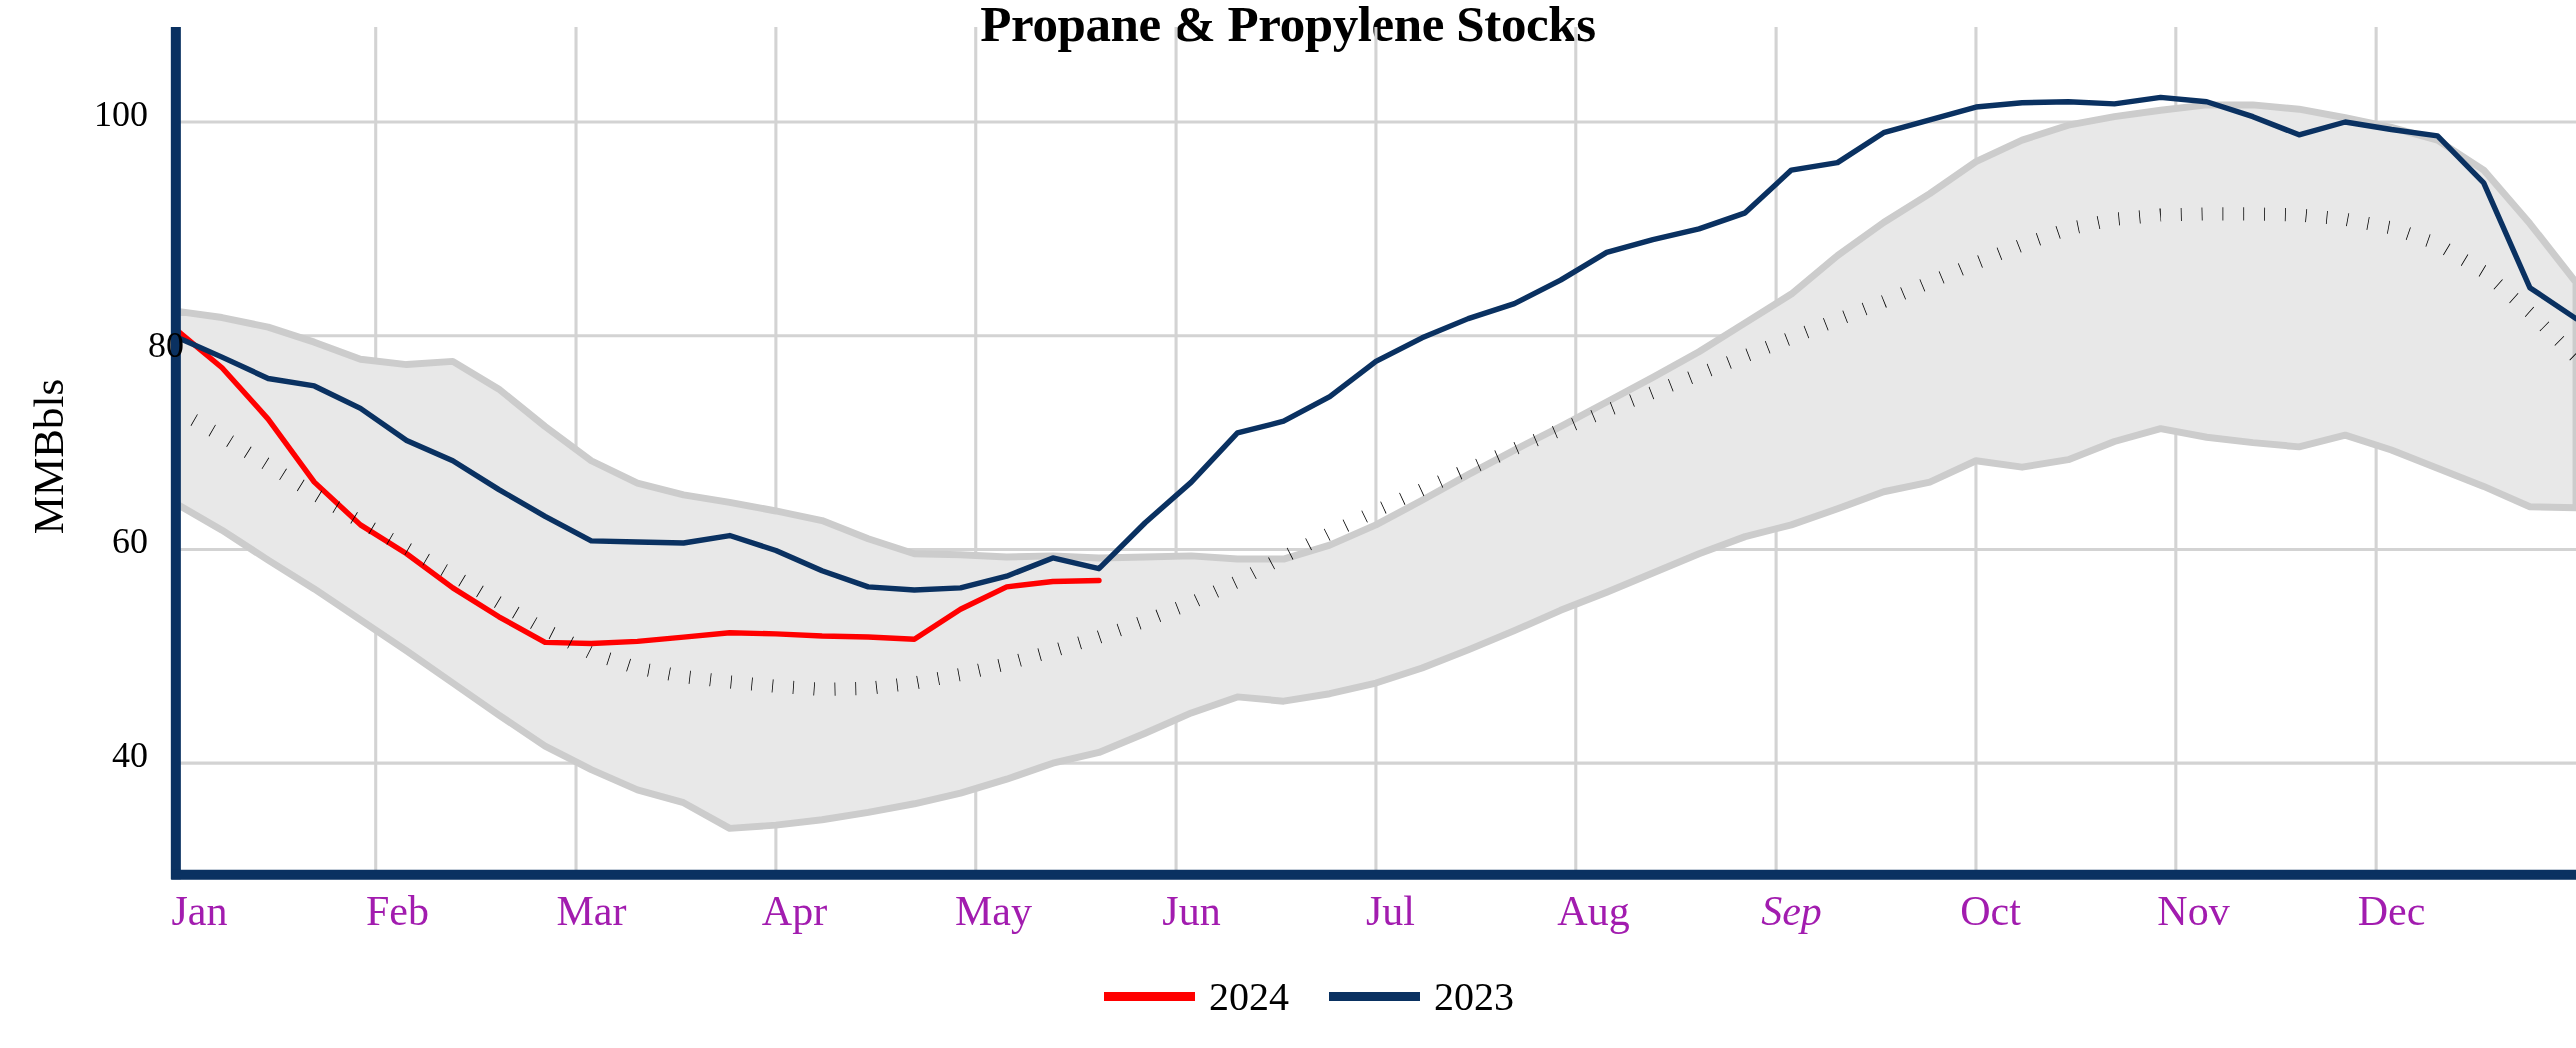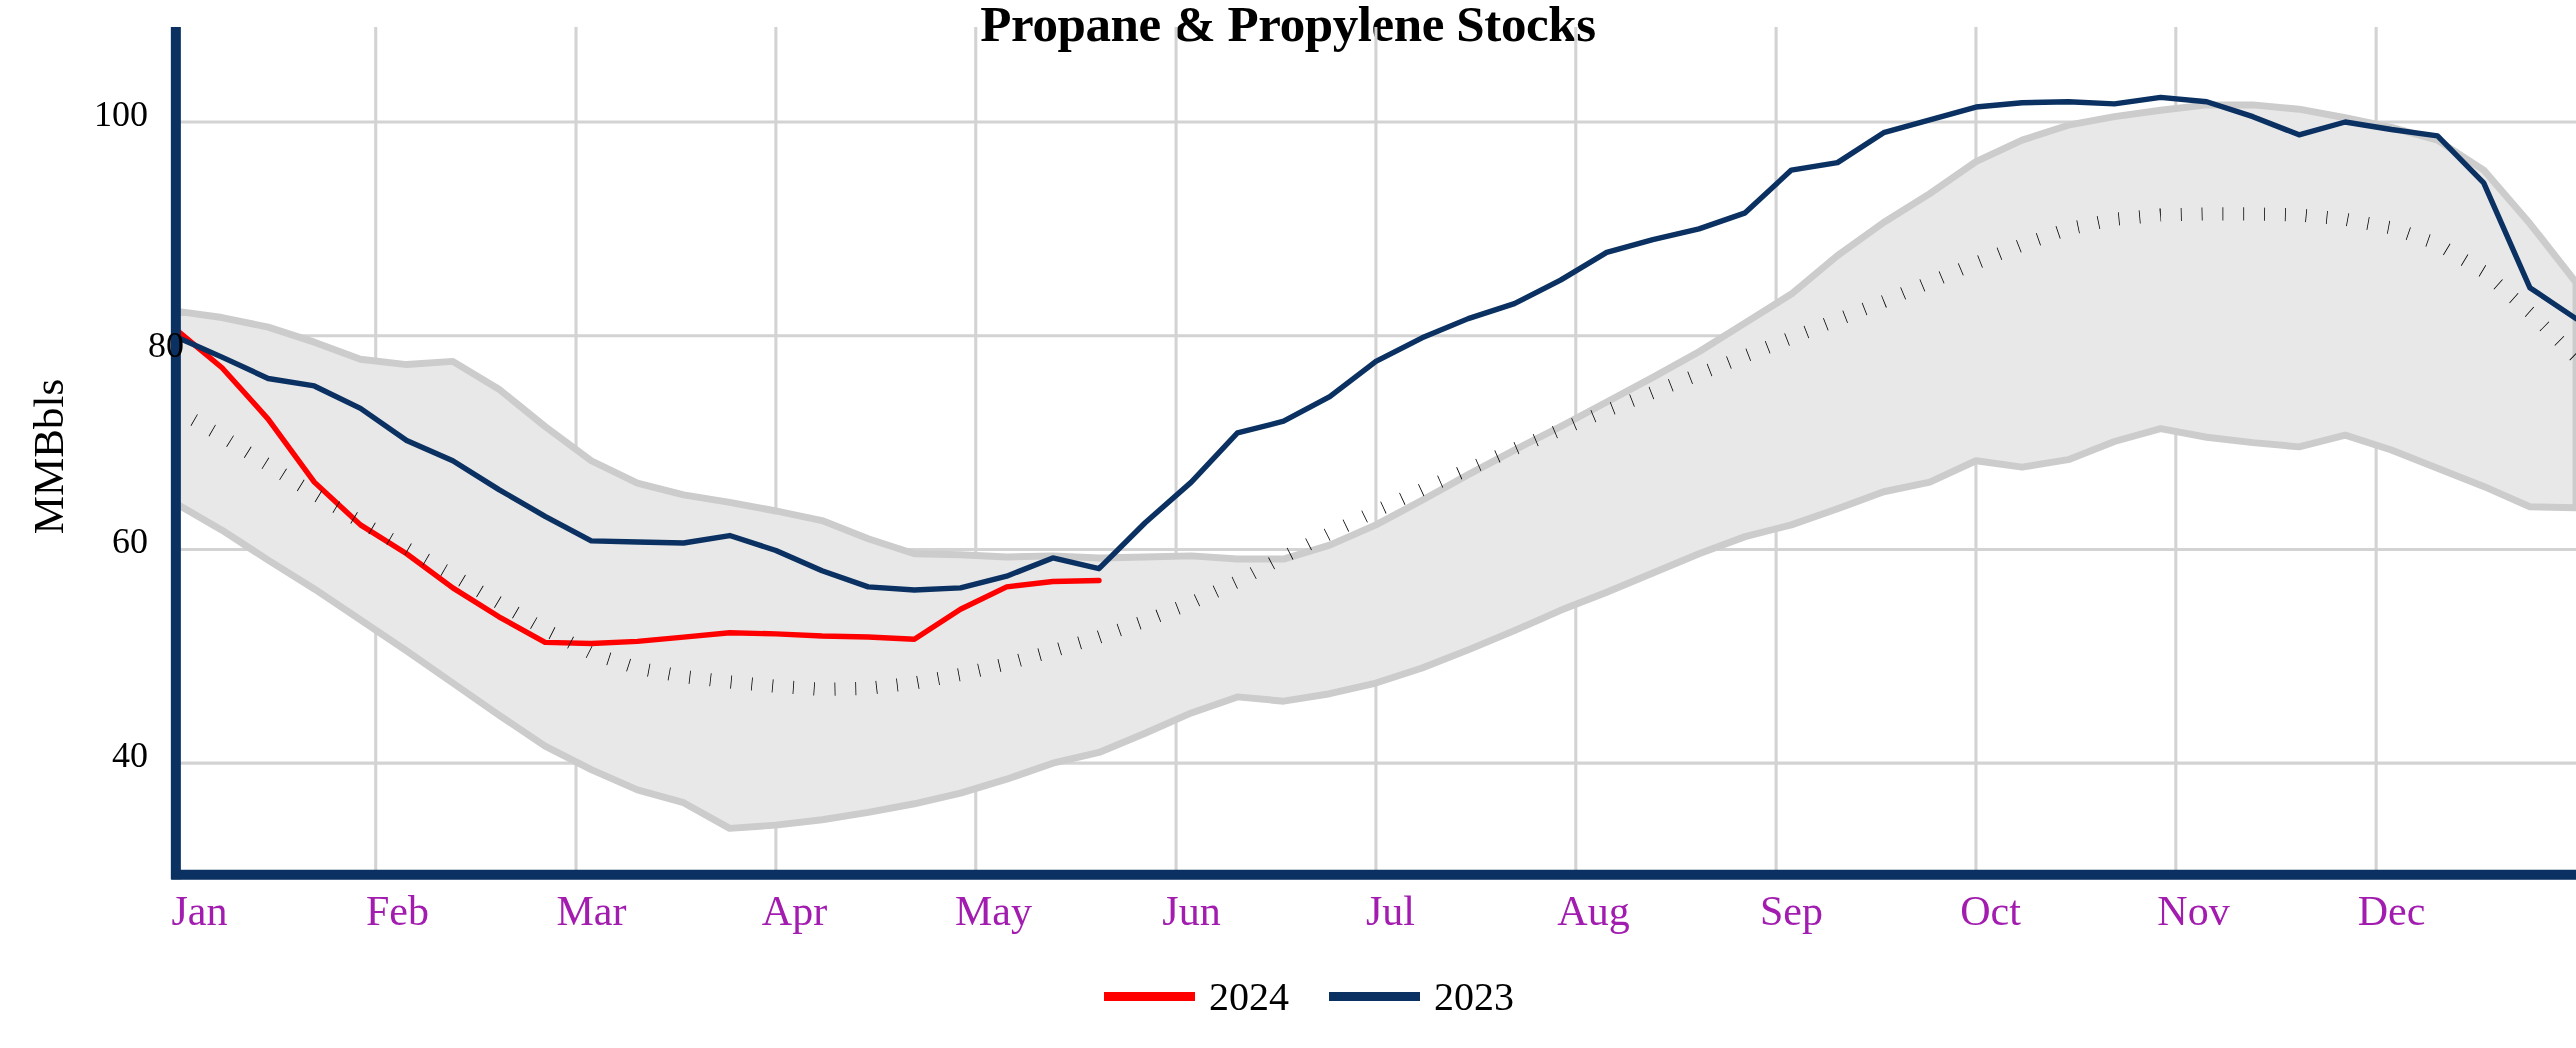--- a/index.html
+++ b/index.html
@@ -147,21 +147,21 @@
     </div>
   <div id="xtick-container">
       <div class="xtick-label" style="left: 99px; width: 201px; top: 887px;">Jan</div>
       <div class="xtick-label" style="left: 297px; width: 201px; top: 887px;">Feb</div>
       <div class="xtick-label" style="left: 491px; width: 201px; top: 887px;">Mar</div>
       <div class="xtick-label" style="left: 694px; width: 201px; top: 887px;">Apr</div>
       <div class="xtick-label" style="left: 893px; width: 201px; top: 887px;">May</div>
       <div class="xtick-label" style="left: 1091px; width: 201px; top: 887px;">Jun</div>
       <div class="xtick-label" style="left: 1290px; width: 201px; top: 887px;">Jul</div>
       <div class="xtick-label" style="left: 1493px; width: 201px; top: 887px;">Aug</div>
-      <div class="xtick-label" style="left: 1691px; width: 201px; top: 887px;">Sep</div>
+      <div class="xtick-label" style="left: 1691px; width: 201px; top: 887px; font-style: italic;">Sep</div>
       <div class="xtick-label" style="left: 1890px; width: 201px; top: 887px;">Oct</div>
       <div class="xtick-label" style="left: 2093px; width: 201px; top: 887px;">Nov</div>
       <div class="xtick-label" style="left: 2291px; width: 201px; top: 887px;">Dec</div>
     </div>
 
   <div id="legend">
       <div class="legend-item">
         <span class="legend-swatch legend-line-solid" style="background: rgb(255, 0, 0); height: 8.5px;"></span>
         <span class="legend-text">2024</span>
       </div>

